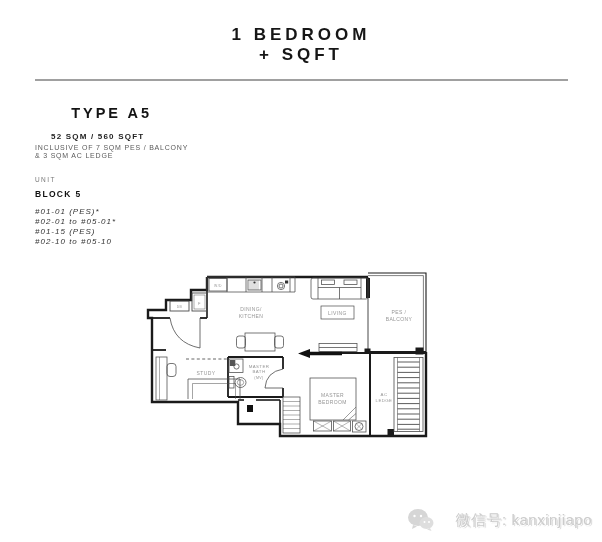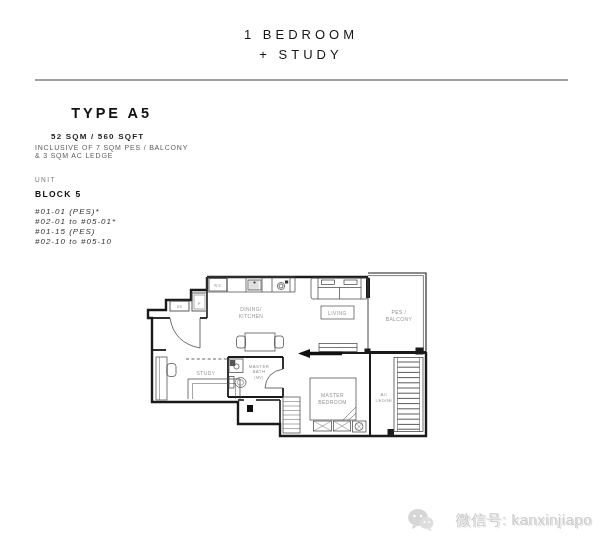--- a/index.html
+++ b/index.html
@@ -1,21 +1,21 @@
 <!DOCTYPE html>
 <html><head>
 <meta charset="utf-8">
 <style>
   html,body{margin:0;padding:0;background:#fff;}
   .page{
     position:relative;width:602px;height:542px;background:#ffffff;
     font-family:"Liberation Sans", sans-serif;overflow:hidden;
   }
   .title-block{position:absolute;top:25px;left:0;width:100%;text-align:center;color:#161616;}
-  .title-line{font-size:13px;font-weight:normal;letter-spacing:4px;line-height:20px;}
+  .title-line{font-size:17px;font-weight:bold;letter-spacing:4px;line-height:20px;}
   .divider{position:absolute;top:79px;left:35px;width:533px;height:2px;background:#a0a0a0;}
   .info{position:absolute;left:35px;top:105px;color:#1c1c1c;}
   .type-name{font-size:14.5px;font-weight:bold;letter-spacing:3px;color:#131313;text-align:center;}
   .area{margin-top:11px;font-size:8px;font-weight:bold;letter-spacing:1.2px;color:#222;padding-left:16px;}
   .incl{font-size:7px;color:#5a5a5a;letter-spacing:.8px;line-height:8.5px;margin-top:2.5px;}
   .unit-label{margin-top:15px;font-size:6.5px;color:#787878;letter-spacing:1.4px;}
   .block-name{margin-top:6px;font-size:8.5px;font-weight:bold;letter-spacing:1.3px;color:#101010;}
   .unit-list{margin-top:8px;font-style:italic;}
   .unit-list div{font-size:8px;color:#333;letter-spacing:1px;line-height:10px;}
   .plan-wrap{position:absolute;left:146px;top:264px;width:286px;height:180px;}
@@ -26,21 +26,21 @@
   }
   svg text{font-family:"Liberation Sans", sans-serif;}
 </style>
 </head>
 <body>
 
 <div class="page">
 
   <div class="title-block">
     <div class="title-line">1 BEDROOM</div>
-    <div class="title-line">+ STUDY</div>
+    <div class="title-line">+ SQFT</div>
   </div>
 
   <div class="divider"></div>
 
   <div class="info">
     <div class="type-name">TYPE A5</div>
     <div class="area">52 SQM / 560 SQFT</div>
     <div class="incl">
       <div>INCLUSIVE OF 7 SQM PES / BALCONY</div>
       <div>&amp; 3 SQM AC LEDGE</div>

